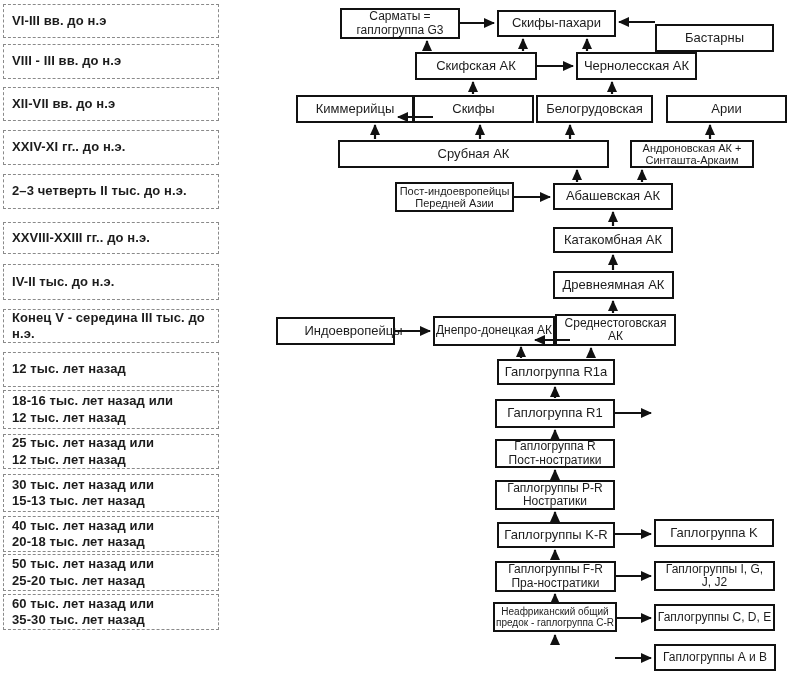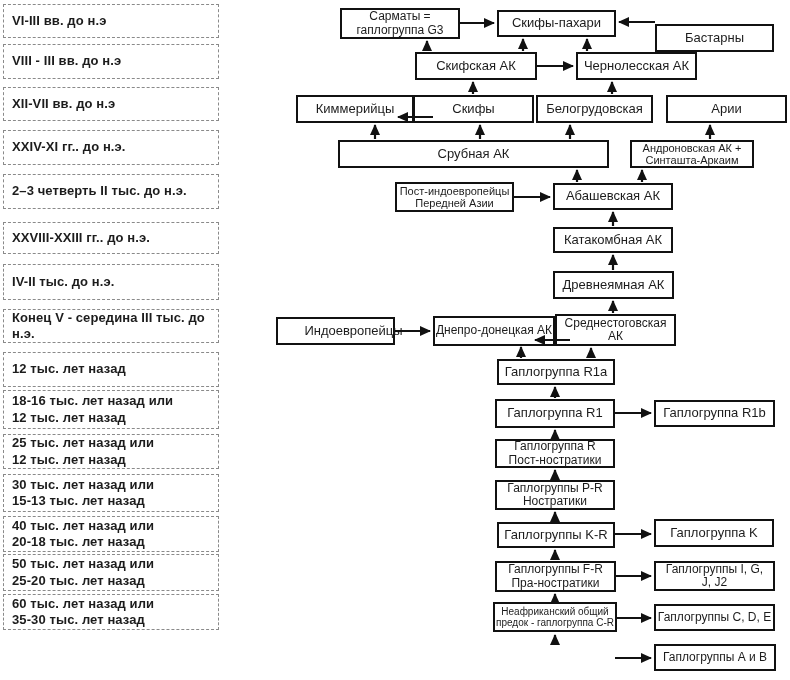--- a/index.html
+++ b/index.html
@@ -96,21 +96,20 @@
   <div class="dbox" style="left:553px;top:271px;width:121px;height:28px;">Древнеямная АК</div>
 
   <div class="dbox" style="left:276px;top:317px;width:119px;height:28px;padding-left:36px;">Индоевропейцы</div>
   <div class="dbox fs12" style="left:433px;top:316px;width:122px;height:30px;">Днепро-донецкая АК</div>
   <div class="dbox fs12" style="left:555px;top:314px;width:121px;height:32px;">Среднестоговская
 АК</div>
 
   <div class="dbox" style="left:497px;top:359px;width:118px;height:26px;">Гаплогруппа R1a</div>
 
   <div class="dbox" style="left:495px;top:399px;width:120px;height:29px;">Гаплогруппа R1</div>
-  <div class="dbox" style="left:654px;top:400px;width:121px;height:27px;">Гаплогруппа R1b</div>
 
   <div class="dbox fs12" style="left:495px;top:439px;width:120px;height:29px;">Гаплогруппа R
 Пост-ностратики</div>
   <div class="dbox fs12" style="left:495px;top:480px;width:120px;height:30px;">Гаплогруппы P-R
 Ностратики</div>
 
   <div class="dbox" style="left:497px;top:522px;width:118px;height:26px;">Гаплогруппы K-R</div>
   <div class="dbox" style="left:654px;top:519px;width:120px;height:28px;">Гаплогруппа K</div>
 
   <div class="dbox fs12" style="left:495px;top:561px;width:121px;height:31px;">Гаплогруппы F-R

